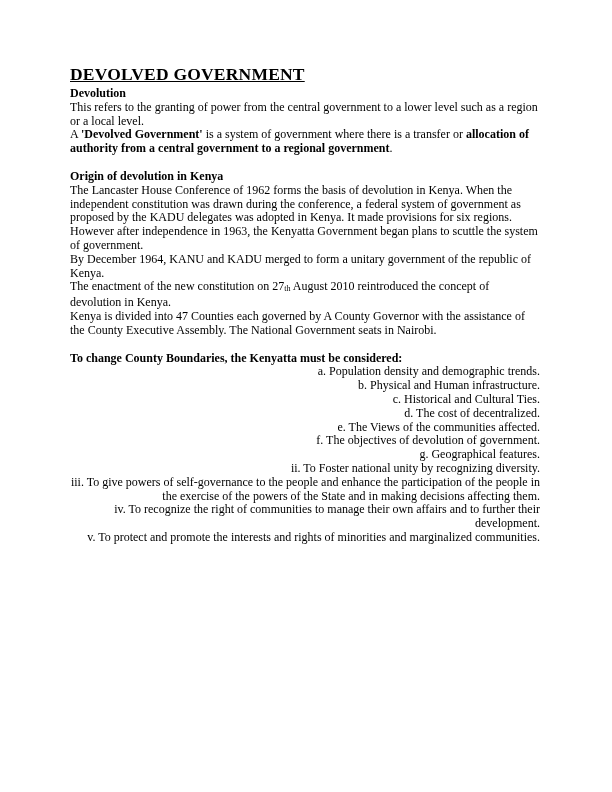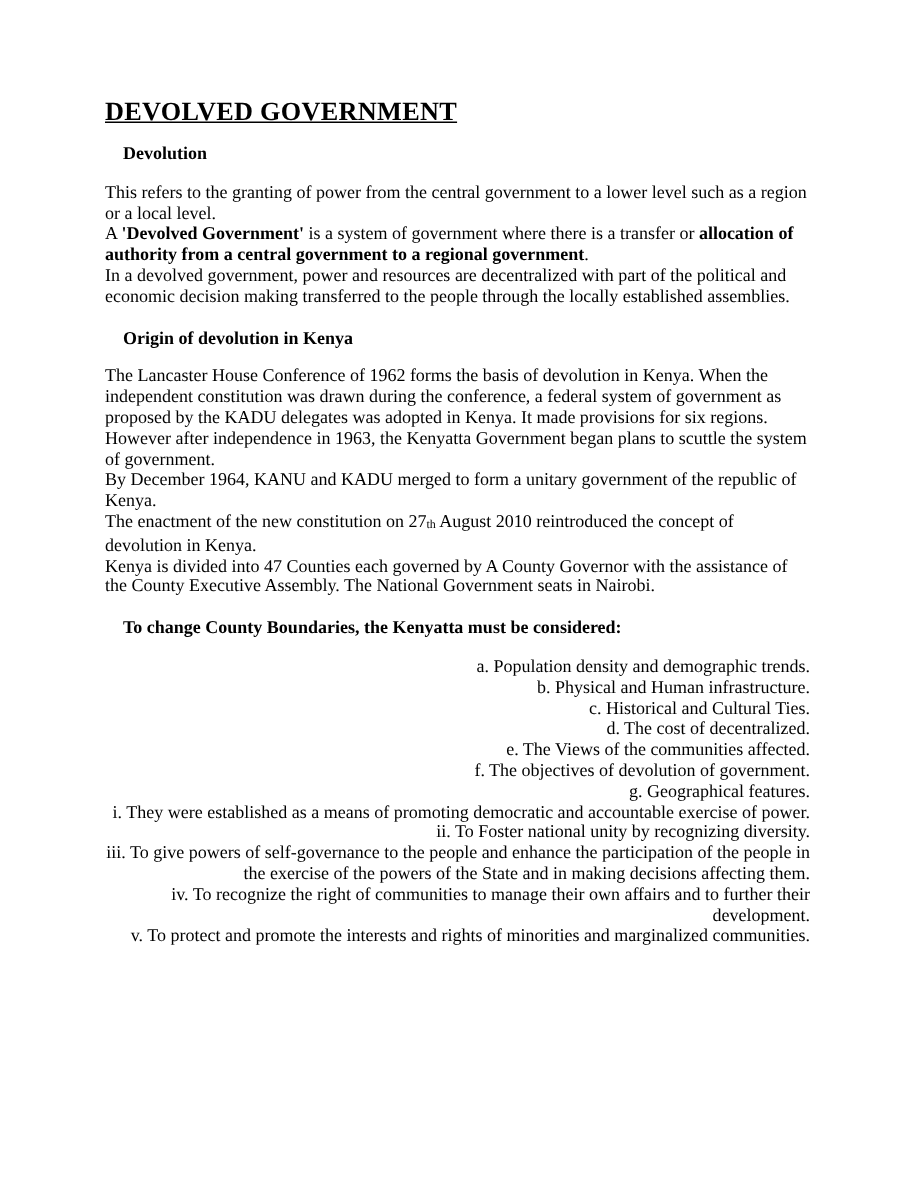--- a/index.html
+++ b/index.html
@@ -23,21 +23,21 @@
     line-height: 20px;
     font-weight: bold;
     text-decoration: underline;
     letter-spacing: 0.2px;
     margin: 0 0 3px 0;
   }
   .doc-heading {
     font-size: 12px;
     line-height: 13.8px;
     font-weight: bold;
-    margin: 12px;
+    margin: 0;
   }
   .space-before {
     margin-top: 14px;
   }
   .doc-para {
     font-size: 12px;
     line-height: 13.8px;
     margin: 0;
   }
   .doc-list {
@@ -58,38 +58,36 @@
 </style>
 </head>
 <body>
 
 <div class="page">
   <h1 class="doc-title">DEVOLVED GOVERNMENT</h1>
   <div id="doc">
       <h2 class="doc-heading">Devolution</h2>
       <p class="doc-para"><span>This refers to the granting of power from the central government to a lower level such as a region or a local level.</span></p>
       <p class="doc-para"><span>A </span><span class="bold">'Devolved Government'</span><span> is a system of government where there is a transfer or </span><span class="bold">allocation of authority from a central government to a regional government</span><span>.</span></p>
-      <p class="doc-para"><span>In a devolved government, power and resources are decentralized with part of the political and economic decision making transferred to the people through the locally established assemblies.</span></p>
       <h2 class="doc-heading space-before">Origin of devolution in Kenya</h2>
       <p class="doc-para"><span>The Lancaster House Conference of 1962 forms the basis of devolution in Kenya. When the independent constitution was drawn during the conference, a federal system of government as proposed by the KADU delegates was adopted in Kenya. It made provisions for six regions.</span></p>
       <p class="doc-para"><span>However after independence in 1963, the Kenyatta Government began plans to scuttle the system of government.</span></p>
       <p class="doc-para"><span>By December 1964, KANU and KADU merged to form a unitary government of the republic of Kenya.</span></p>
       <p class="doc-para"><span>The enactment of the new constitution on 27</span><span class="sub">th</span><span> August 2010 reintroduced the concept of devolution in Kenya.</span></p>
       <p class="doc-para"><span>Kenya is divided into 47 Counties each governed by A County Governor with the assistance of the County Executive Assembly. The National Government seats in Nairobi.</span></p>
       <h2 class="doc-heading space-before">To change County Boundaries, the Kenyatta must be considered:</h2>
       <div class="doc-list">
         <p class="doc-para doc-list-item">a. Population density and demographic trends.</p>
         <p class="doc-para doc-list-item">b. Physical and Human infrastructure.</p>
         <p class="doc-para doc-list-item">c. Historical and Cultural Ties.</p>
         <p class="doc-para doc-list-item">d. The cost of decentralized.</p>
         <p class="doc-para doc-list-item">e. The Views of the communities affected.</p>
         <p class="doc-para doc-list-item">f. The objectives of devolution of government.</p>
         <p class="doc-para doc-list-item">g. Geographical features.</p>
       </div>
       <div class="doc-list">
-        <p class="doc-para doc-list-item">i. They were established as a means of promoting democratic and accountable exercise of power.</p>
         <p class="doc-para doc-list-item">ii. To Foster national unity by recognizing diversity.</p>
         <p class="doc-para doc-list-item">iii. To give powers of self-governance to the people and enhance the participation of the people in the exercise of the powers of the State and in making decisions affecting them.</p>
         <p class="doc-para doc-list-item">iv. To recognize the right of communities to manage their own affairs and to further their development.</p>
         <p class="doc-para doc-list-item">v. To protect and promote the interests and rights of minorities and marginalized communities.</p>
       </div>
     </div>
 </div>
 
 </body></html>

